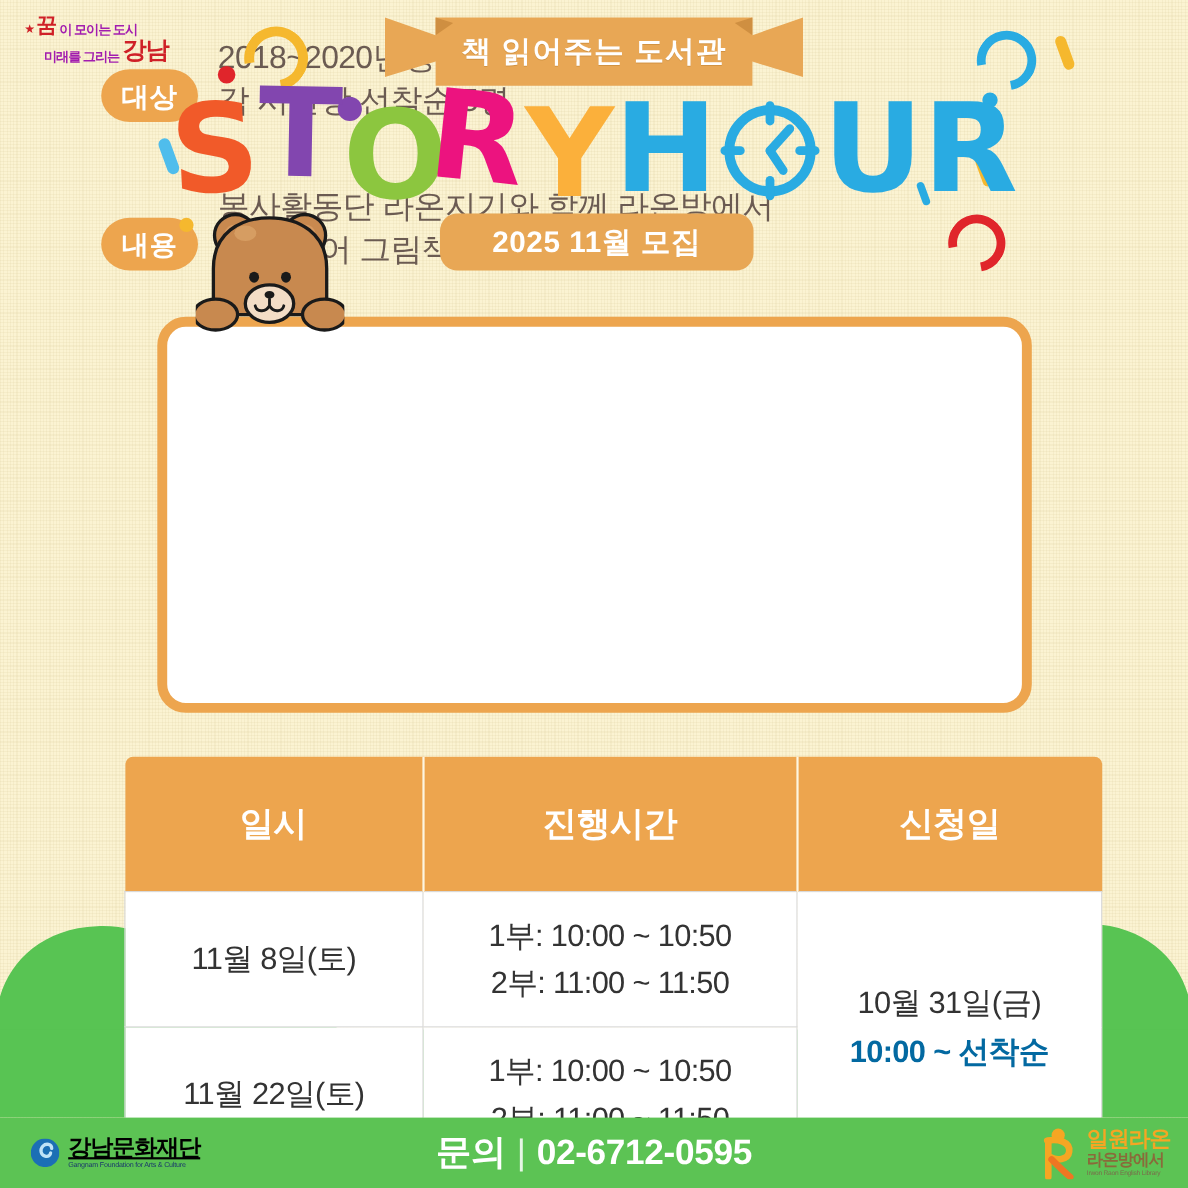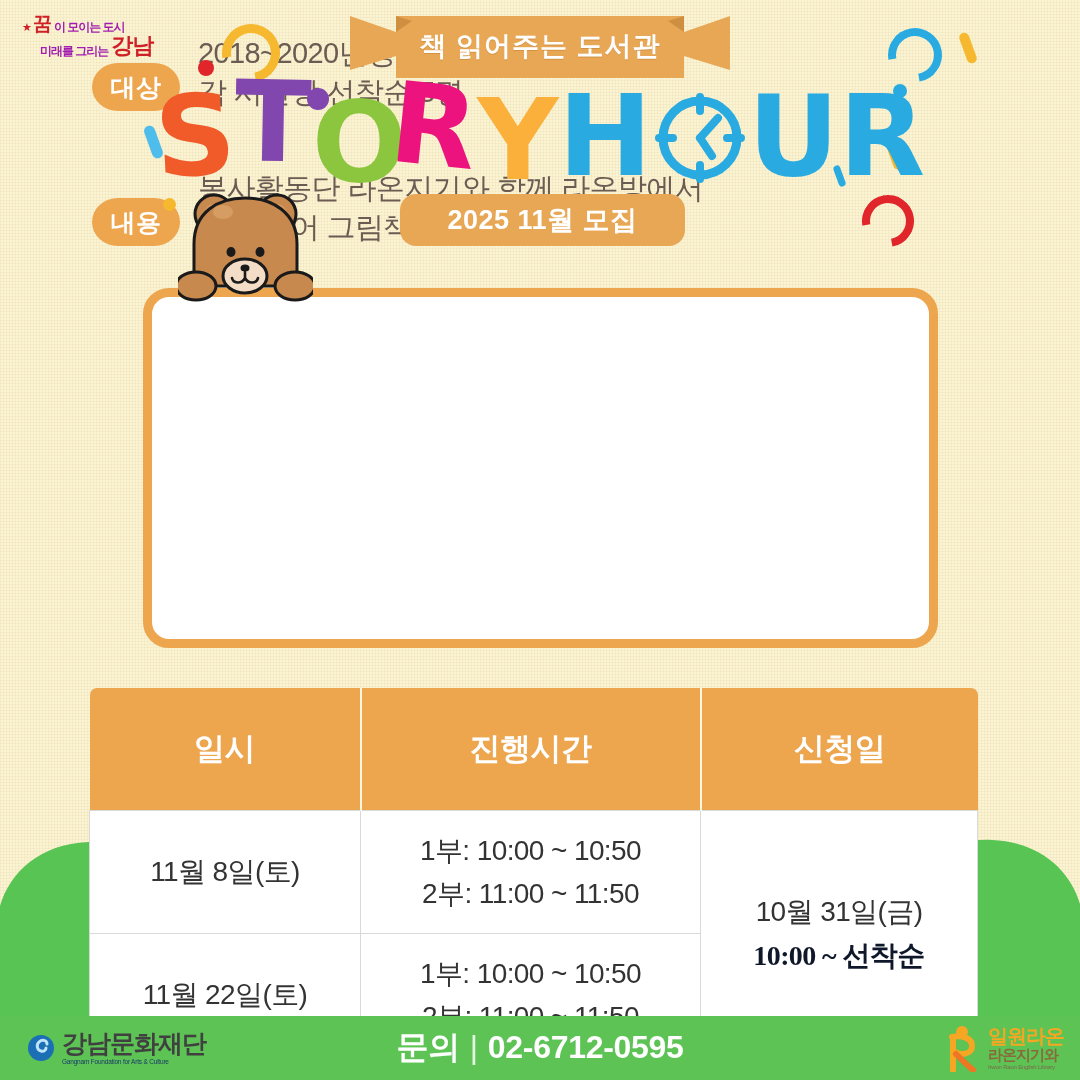--- a/index.html
+++ b/index.html
@@ -94,53 +94,53 @@
     margin-right:18px;margin-top:4px;
   }
   .infotxt{color:#6b5b52;font-size:29px;line-height:1.33;letter-spacing:-.6px;}
   .gap1{height:30px;}
   .gap2{height:28px;}
 
   
   .hills{position:absolute;left:0;bottom:64px;width:1080px;height:230px;z-index:2;}
 
   
-  .tblwrap{position:absolute;left:89px;top:688px;width:878px;z-index:6;}
+  .tblwrap{position:absolute;left:113px;top:688px;width:878px;z-index:6;}
   table{border-collapse:collapse;width:100%;table-layout:fixed;}
   thead th{
     background:#eda54e;color:#fff;font-size:31px;font-weight:bold;
     height:70px;border-right:2px solid #fdf6e0;letter-spacing:-.5px;
   }
   thead th:last-child{border-right:none;}
   thead th:first-child{border-top-left-radius:7px;}
   thead th:last-child{border-top-right-radius:7px;margin-left:27px;}
   tbody td{
     background:#fff;border:1px solid #d9d9d9;text-align:center;
     color:#333;font-size:28px;letter-spacing:-.6px;
   }
   .c-date{width:268px;height:120px;}
   .c-time{width:336px;}
   .c-apply{width:274px;}
   .tline{line-height:1.55;margin-left:12px;}
-  .red{color:#0f172a;font-weight:bold;font-family:Liberation Serif, serif;}
+  .red{color:#0369a1;font-weight:bold;}
   .applybox{line-height:1.55;}
 
   
   .footer{
     position:absolute;left:0;bottom:0;width:1080px;height:64px;z-index:8;
     background:#5cc354;display:flex;align-items:center;
   }
   .foot-contact{
     position:absolute;left:0;right:0;text-align:center;
     color:#fff;font-size:32px;font-weight:bold;letter-spacing:-.3px;
   }
   .foot-contact .bar{opacity:.85;margin:0 10px;font-weight:normal;}
   .foot-left{position:absolute;left:28px;display:flex;align-items:center;gap:8px;}
   .foot-left-txt{line-height:1.05;}
-  .fl-k{color:#404040;font-size:25px;font-weight:bold;letter-spacing:-1px;}
+  .fl-k{color:#000000;font-size:21px;font-weight:bold;letter-spacing:-1px;text-decoration:underline;}
   .fl-e{color:#1b3a6b;font-size:6.5px;letter-spacing:-.2px;display:block;margin-top:2px;}
   .foot-right{position:absolute;right:16px;display:flex;align-items:center;gap:6px;}
   .fr-txt{line-height:1.1;}
   .fr-k1{color:#f5a623;font-size:20px;font-weight:bold;letter-spacing:-1px;display:block;}
   .fr-k2{color:#8a6a3a;font-size:15px;font-weight:bold;letter-spacing:-1px;display:block;}
   .fr-e{color:#7a6a4a;font-size:6px;display:block;margin-top:1px;letter-spacing:-.2px;}
 </style>
 </head>
 <body>
 
@@ -309,20 +309,20 @@
 
     <div class="foot-right">
       <svg width="42" height="48" viewBox="0 0 42 48">
         <circle cx="22" cy="8" r="6" fill="#f5a623"></circle>
         <path d="M12,13 C22,11 33,14 32,23 C31,31 20,31 15,28" fill="none" stroke="#f5a623" stroke-width="6" stroke-linecap="round"></path>
         <path d="M13,13 L13,46" fill="none" stroke="#f5a623" stroke-width="6" stroke-linecap="round"></path>
         <path d="M16,30 C22,36 28,42 33,46" fill="none" stroke="#ef7622" stroke-width="6" stroke-linecap="round"></path>
       </svg>
       <div class="fr-txt">
         <span class="fr-k1">일원라온</span>
-        <span class="fr-k2">라온지기와</span>
+        <span class="fr-k2">라온방에서</span>
         <span class="fr-e">Irwon Raon English Library</span>
       </div>
     </div>
 
   </div>
 
 </div>
 
 </body></html>

